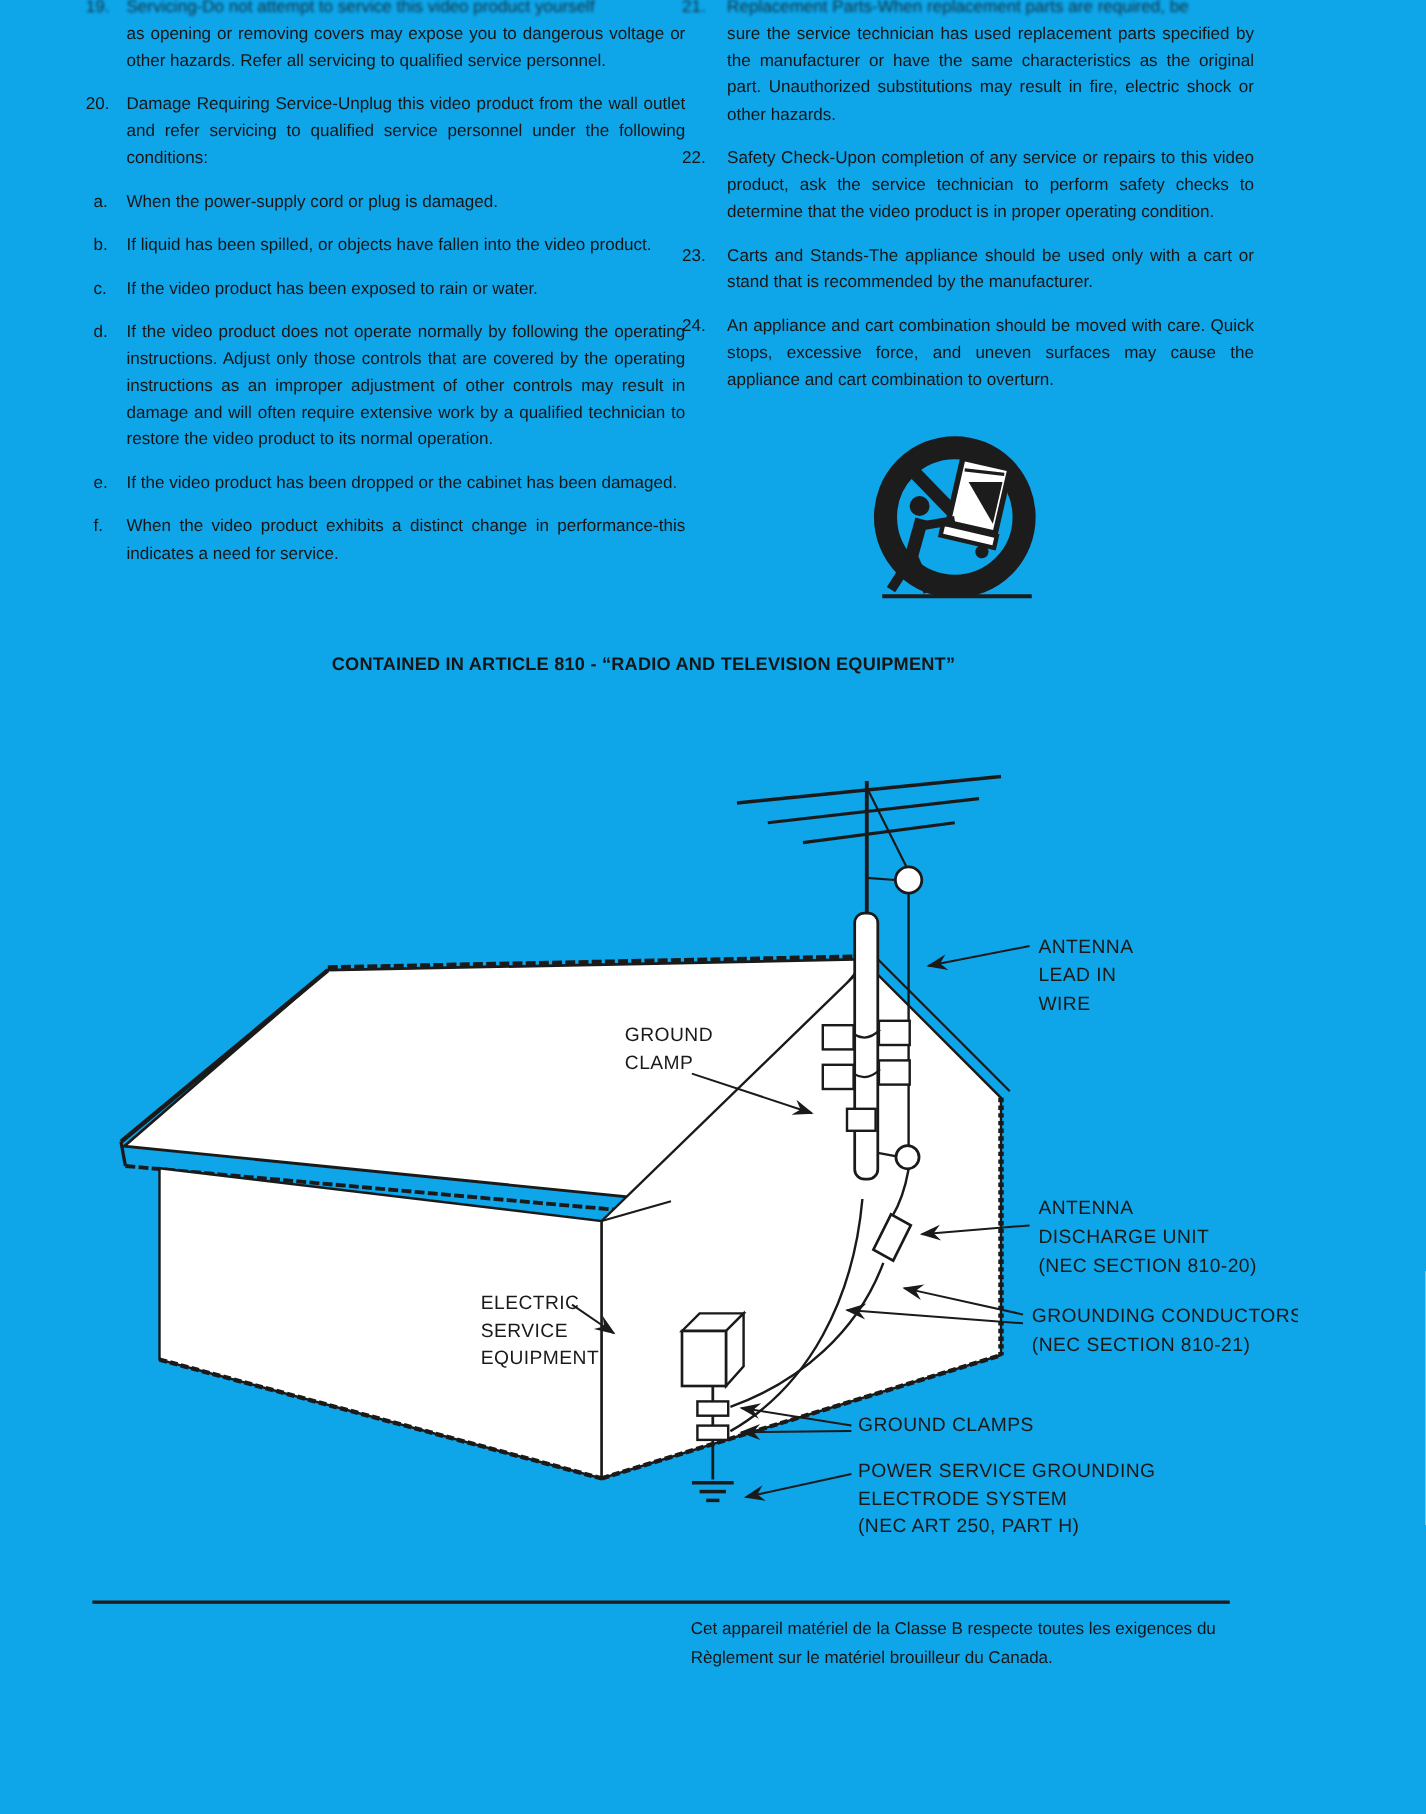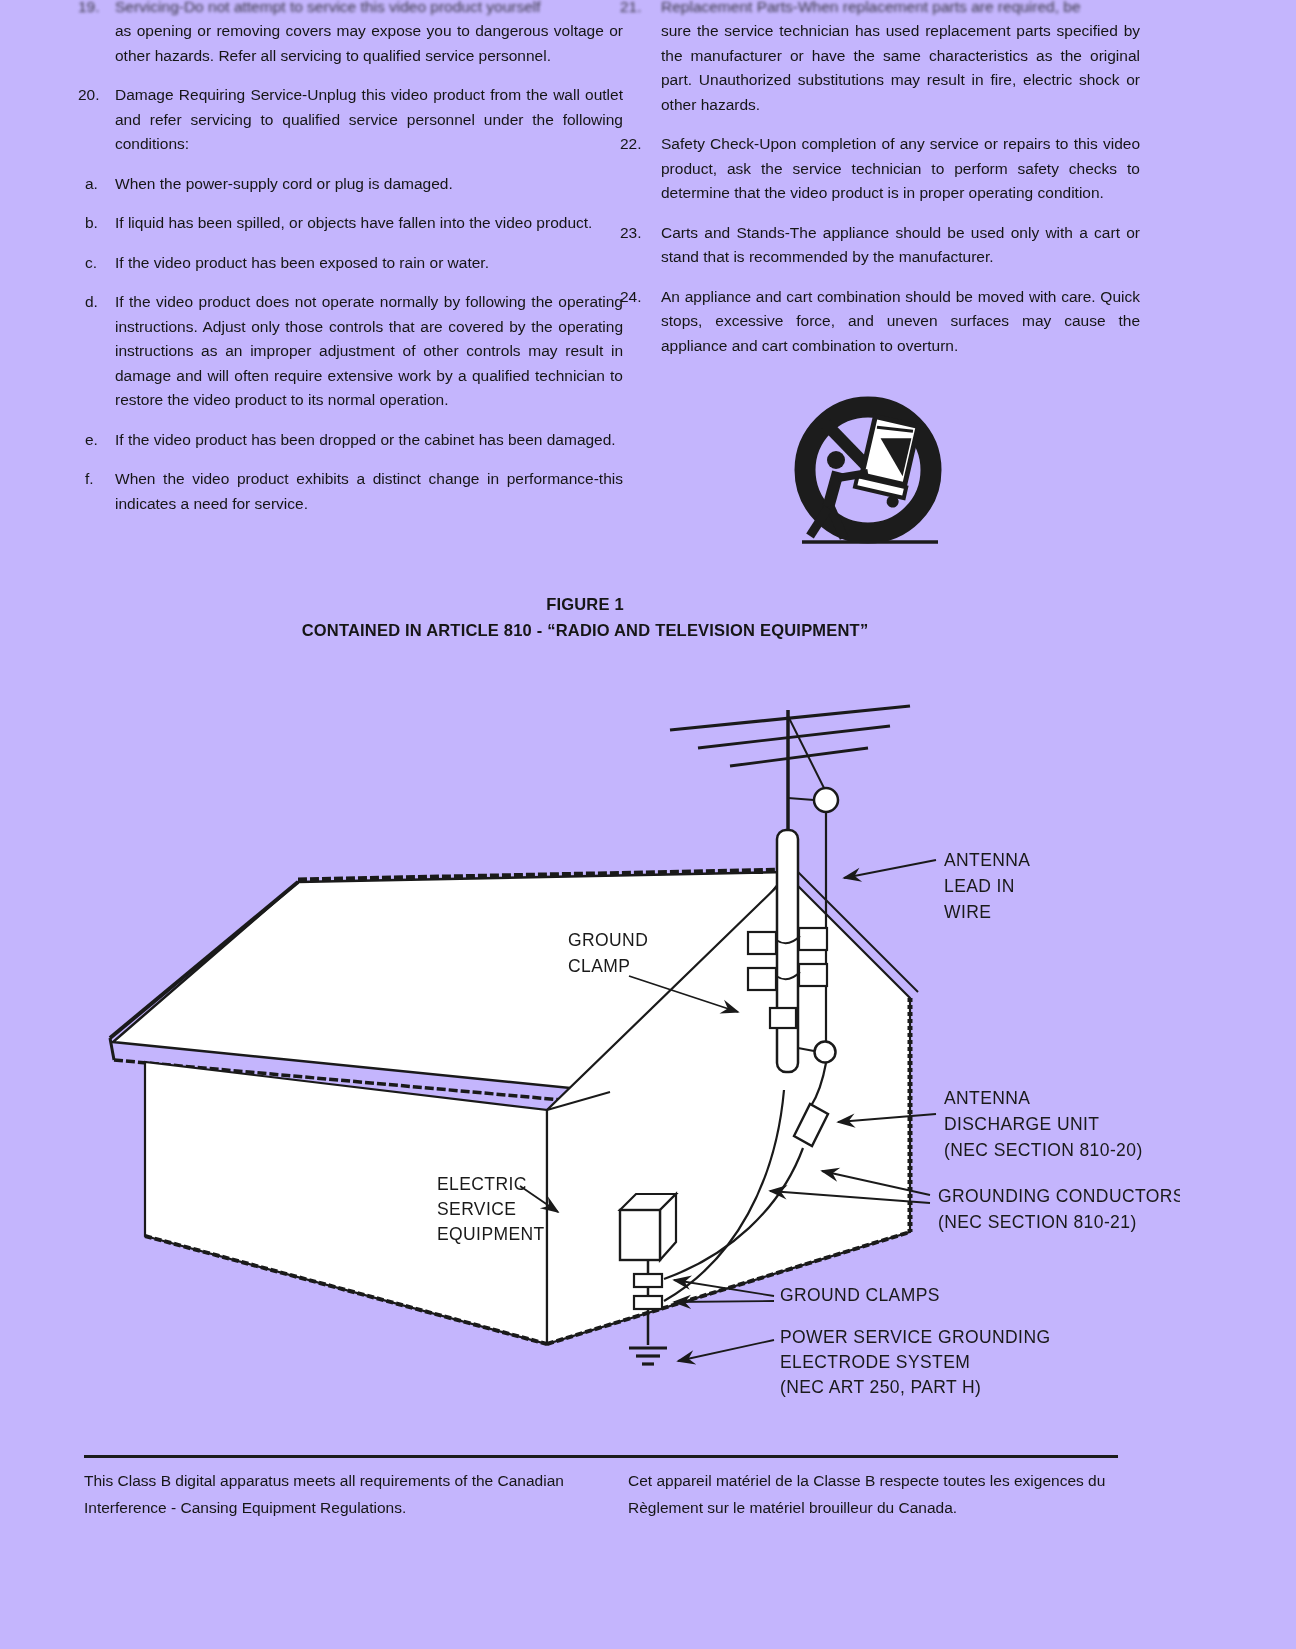--- a/index.html
+++ b/index.html
@@ -1,17 +1,17 @@
 <!DOCTYPE html>
 <html><head>
 <meta charset="utf-8">
 <style>
   html,body{margin:0;padding:0;background:#e8e8e8;}
   .page{
-    position:relative;width:1296px;height:1649px;background:#c4b5fd;
+    position:relative;width:1296px;height:1649px;background:#0ea5e9;
     font-family:"Liberation Sans",sans-serif;color:#161616;overflow:hidden;
   }
   
   .col{position:absolute;top:-5px;font-size:15.5px;line-height:24.5px;}
   .col-left{left:78px;width:545px;}
   .col-right{left:620px;width:520px;}
   .item{display:flex;margin:0 0 15px 0;}
   .num{flex:0 0 37px;}
   .col-right .num{flex-basis:41px;}
   .sub .num{padding-left:7px;box-sizing:border-box;}
@@ -120,21 +120,20 @@
         <line x1="58" y1="82" x2="48" y2="118" stroke-width="12"></line>
         <line x1="58" y1="88" x2="88" y2="83" stroke-width="8"></line>
         <line x1="50" y1="116" x2="64" y2="148" stroke-width="9"></line>
         <line x1="48" y1="118" x2="30" y2="146" stroke-width="9"></line>
       </g>
       <line x1="22" y1="152" x2="158" y2="152" stroke-width="3.5"></line>
     </g>
   </svg>
 
   <div class="fig-title">
-    <div>FIGURE 1</div>
     <div>CONTAINED IN ARTICLE 810 - “RADIO AND TELEVISION EQUIPMENT”</div>
   </div>
 
   <svg class="diagram" width="1100" height="712" viewBox="0 0 1100 712">
     <defs>
       <marker id="ah" markerWidth="12" markerHeight="10" refX="10.5" refY="5" orient="auto-start-reverse">
         <path d="M1,1 L11.5,5 L1,9 L4.5,5 Z" fill="#1a1a1a"></path>
       </marker>
     </defs>
 
@@ -229,16 +228,15 @@
       <text x="700" y="611">GROUND CLAMPS</text>
 
       <text x="700" y="653">POWER SERVICE GROUNDING</text>
       <text x="700" y="678">ELECTRODE SYSTEM</text>
       <text x="700" y="703">(NEC ART 250, PART H)</text>
     </g>
   </svg>
 
 
   <div class="rule"></div>
-  <div class="foot foot-en">This Class B digital apparatus meets all requirements of the Canadian Interference - Cansing Equipment Regulations.</div>
   <div class="foot foot-fr">Cet appareil matériel de la Classe B respecte toutes les exigences du Règlement sur le matériel brouilleur du Canada.</div>
 
 </div>
 
 </body></html>

